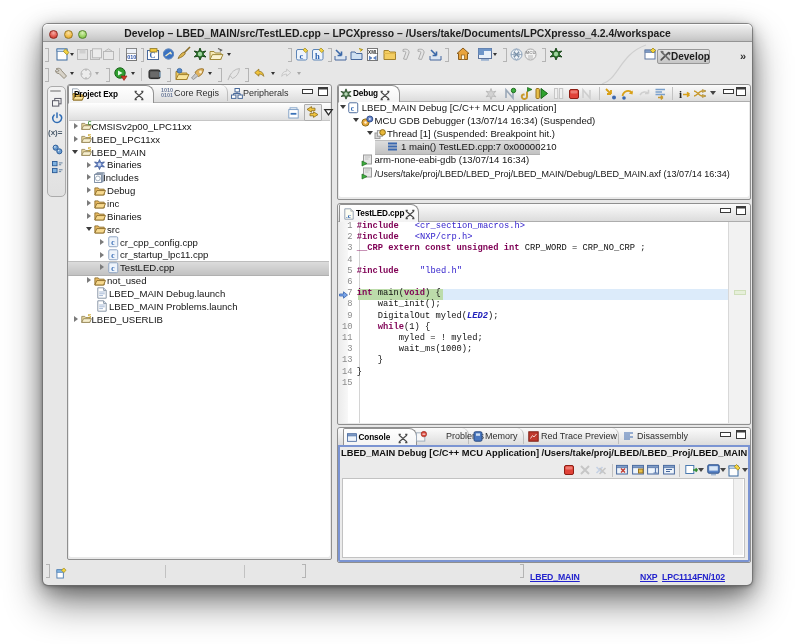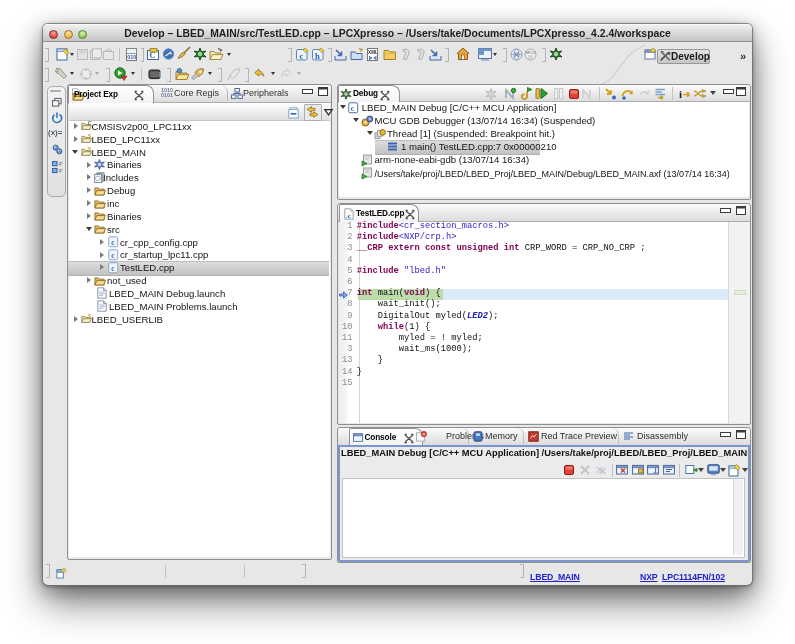--- a/index.html
+++ b/index.html
@@ -32,21 +32,21 @@
      line-height:17px;white-space:nowrap;border-right:1px solid #bdbdbd;border-radius:0 7px 0 0;}
   .tab.active span{font-size:8.2px;letter-spacing:-0.1px;}
   .tab.active{background:linear-gradient(#ffffff,#f3f3f3);border:1px solid #919191;border-bottom:1px solid #f8f8f8;
      border-radius:2px 8px 0 0;font-weight:bold;color:#000;height:17px;}
   .tree{font-size:10.6px;color:#141414;white-space:nowrap;}
   .trow{position:absolute;height:13px;line-height:13px;}
   .arr-r{position:absolute;width:0;height:0;border-top:3.3px solid transparent;border-bottom:3.3px solid transparent;border-left:4.6px solid #7b7b7b;}
   .arr-d{position:absolute;width:0;height:0;border-left:3.8px solid transparent;border-right:3.8px solid transparent;border-top:4.8px solid #3c3c3c;}
   .code{font-family:"Liberation Mono",monospace;font-size:8.75px;line-height:11.2px;white-space:pre;color:#111;}
   .kw{color:#7f0055;font-weight:bold;}
-  .str{color:#3322cc;}
+  .str{color:#3322cc;padding-left:16px;}
   .mac{color:#2222bb;font-style:italic;font-weight:bold;}
   .lnum{font-family:"Liberation Mono",monospace;font-size:8.75px;color:#8a8a8a;}
   a.lnk{color:#2222cc;text-decoration:underline;font-size:8.7px;font-weight:bold;letter-spacing:-0.1px;}
   .mm1{position:absolute;width:9px;height:3px;border:1px solid #3a3a3a;background:#fff;}
   .mm2{position:absolute;width:8px;height:7px;border:1px solid #3a3a3a;background:#fff;box-shadow:inset 0 1.5px #3a3a3a;}
 </style>
 </head>
 <body>
 <div id="win"></div>
 <div id="titlebar"></div>
@@ -593,21 +593,21 @@
       <div class="code abs" style="left:20.7px;top:130.9px">        myled = ! myled;</div>
       <div class="code abs" style="left:20.7px;top:142.1px">        wait_ms(1000);</div>
       <div class="code abs" style="left:20.7px;top:153.3px">    }</div>
       <div class="code abs" style="left:20.7px;top:164.5px">}</div>
       <div class="code abs" style="left:20.7px;top:175.7px"></div>
     </div>
 </div>
 
 <div class="panel" id="cons" style="left:337px;top:427px;width:412px;height:134px;">
   <div class="tabstrip"></div>
-  <div class="tab active" style="left:11px;width:72px;">
+  <div class="tab active" style="left:5px;width:72px;">
     <svg style="left:3px;top:3.5px" width="10" height="10" viewBox="0 0 12 12">
       <rect x="0.6" y="1" width="10.8" height="9" fill="#eef4fb" stroke="#46679c"></rect>
       <rect x="0.6" y="1" width="10.8" height="2.6" fill="#7f9cc6" stroke="#46679c" stroke-width="0.6"></rect>
     </svg>
     <span style="position:absolute;left:14.5px;top:0;">Console</span>
     <svg style="left:54px;top:4.5px" width="10" height="9" viewBox="0 0 10 9">
         <path d="M1 1 L9 8 M9 1 L1 8 M0.6 0.4 L2.8 0.4 M7.2 0.4 L9.4 0.4 M0.6 8.6 L2.8 8.6 M7.2 8.6 L9.4 8.6" stroke="#4a4a4a" stroke-width="1.1" fill="none"></path>
       </svg>
   </div>
   <div class="tab" style="left:74px;width:56px;">

